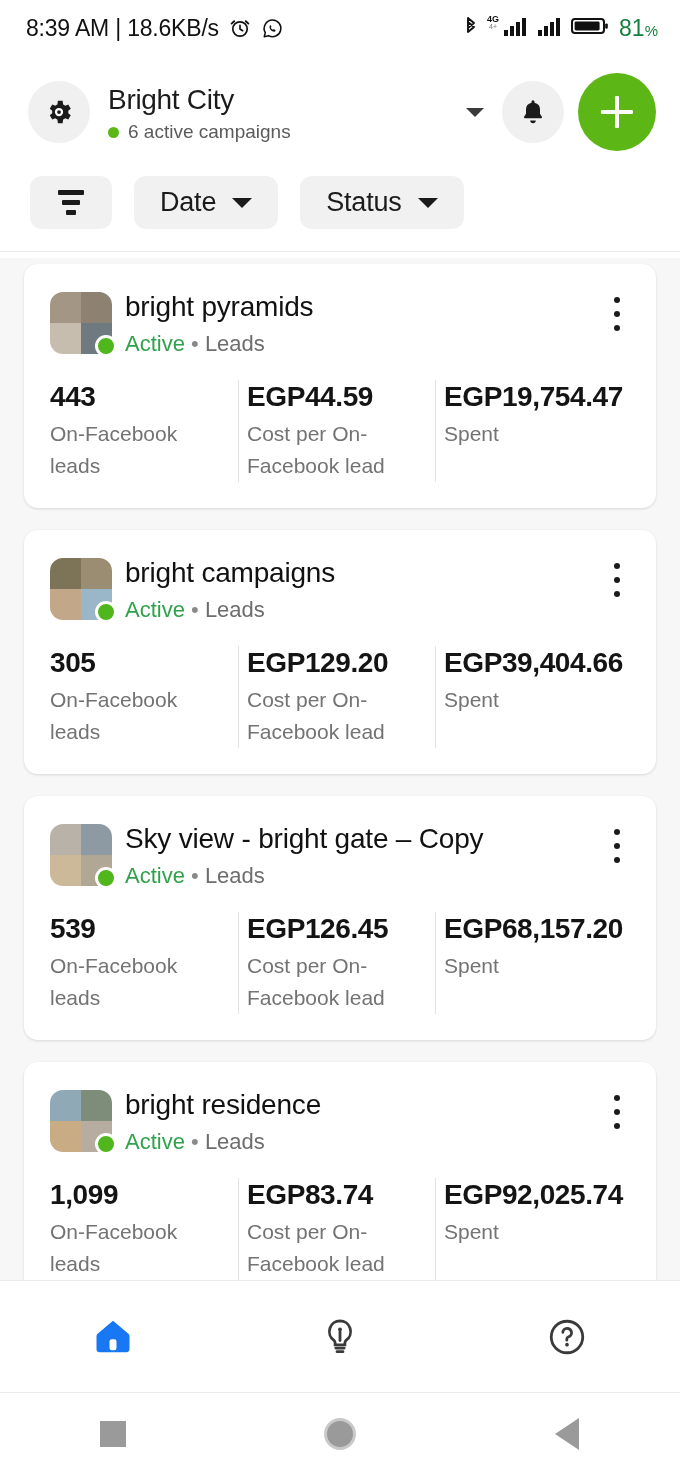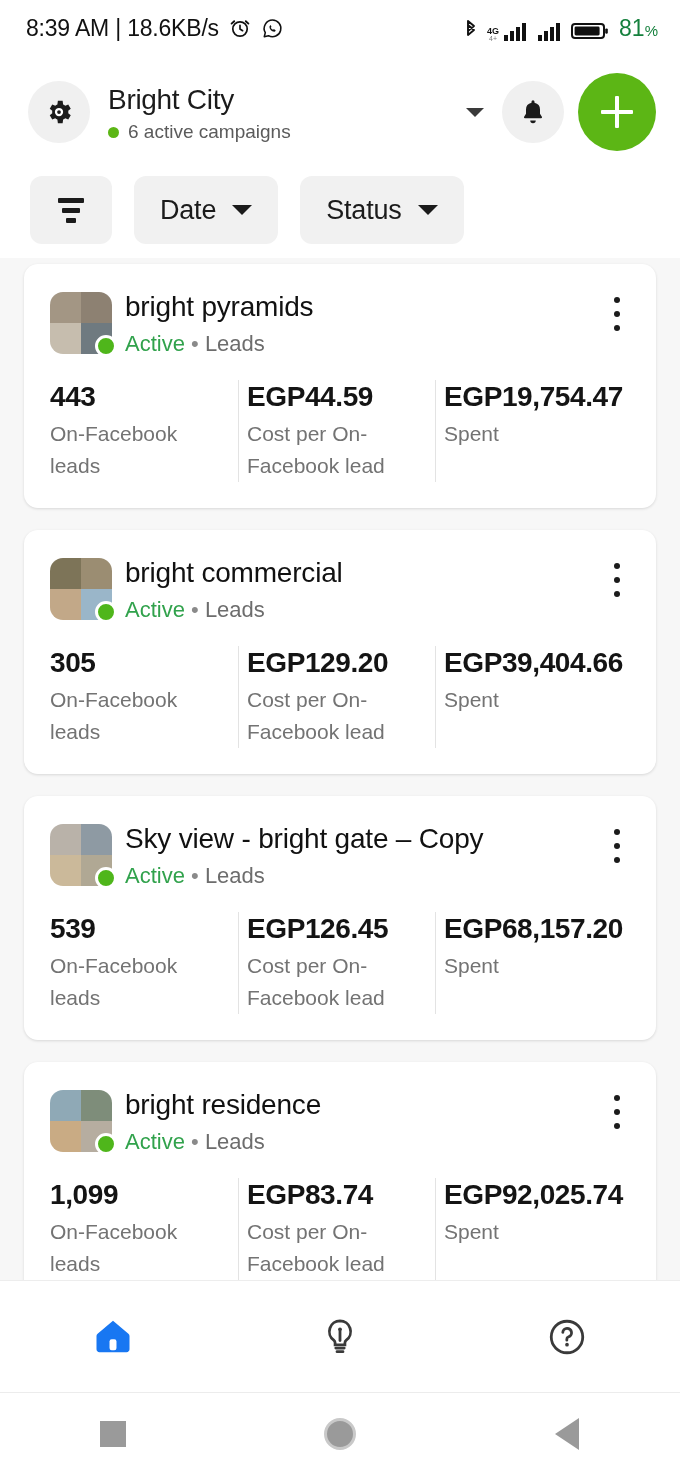--- a/index.html
+++ b/index.html
@@ -17,21 +17,21 @@
     display: flex; align-items: center;
     justify-content: space-between;
     padding: 0 22px 0 26px;
     background: #ffffff;
   }
   .sb-left { display: flex; align-items: center; gap: 9px; }
   .sb-time {
     font-size: 23px; font-weight: 400; color: #111111;
     letter-spacing: -0.2px; white-space: nowrap;
   }
-  .sb-right { display: flex; align-items: flex-end; gap: 6px; }
+  .sb-right { display: flex; align-items: flex-start; gap: 6px; }
   .sb-batt-pct {
     font-size: 23px; color: #15803d; margin-left: 4px; white-space: nowrap;
   }
   .sb-batt-pct .pct { font-size: 15px; }
 
   .ic { display: inline-flex; align-items: center; justify-content: center; }
   .ic svg { display: block; }
 
   .sig-4g { display:flex; flex-direction:column; align-items:center; justify-content:flex-end; margin-right:-2px;}
   .sig-4g .lbl4g { font-size: 9px; line-height: 8px; color:#111; font-weight:700;}
@@ -82,21 +82,21 @@
   .fab-inner { position: relative; width: 32px; height: 32px; display:flex; align-items:center; justify-content:center;}
 
   
   .filterbar {
     display: flex; align-items: center; gap: 22px;
     padding: 8px 0 22px 30px;
     background: #ffffff;
     border-bottom: 1px solid #ebebeb;
   }
   .chip {
-    height: 68px; border-radius: 12px; background: #f1f1f1;
+    height: 53px; border-radius: 12px; background: #f1f1f1;
     display: flex; align-items: center; justify-content: center;
     padding: 0 26px;
   }
   .chip.icon-only { width: 82px; padding: 0; }
   .chip-label {
     font-size: 27px; color: #1b1b1b; font-weight: 400;
     letter-spacing: -0.2px; white-space: nowrap;
   }
   .chip-caret {
     width: 0; height: 0;
@@ -350,21 +350,21 @@
       <div class="thumb-wrap">
         <div class="thumb">
           <span style="background:#7d7458"></span>
             <span style="background:#9b8d72"></span>
             <span style="background:#c2a888"></span>
             <span style="background:#9ab6c9"></span>
         </div>
         <span class="thumb-dot"></span>
       </div>
       <div class="card-head-text">
-        <div class="camp-name">bright commercial</div>
+        <div class="camp-name">bright campaigns</div>
         <div class="camp-meta">
           <span class="camp-status">Active</span>
           <span class="camp-sep">•</span>
           <span class="camp-obj">Leads</span>
         </div>
       </div>
     </div>
     <div class="kebab">
         <i></i>
         <i></i>

